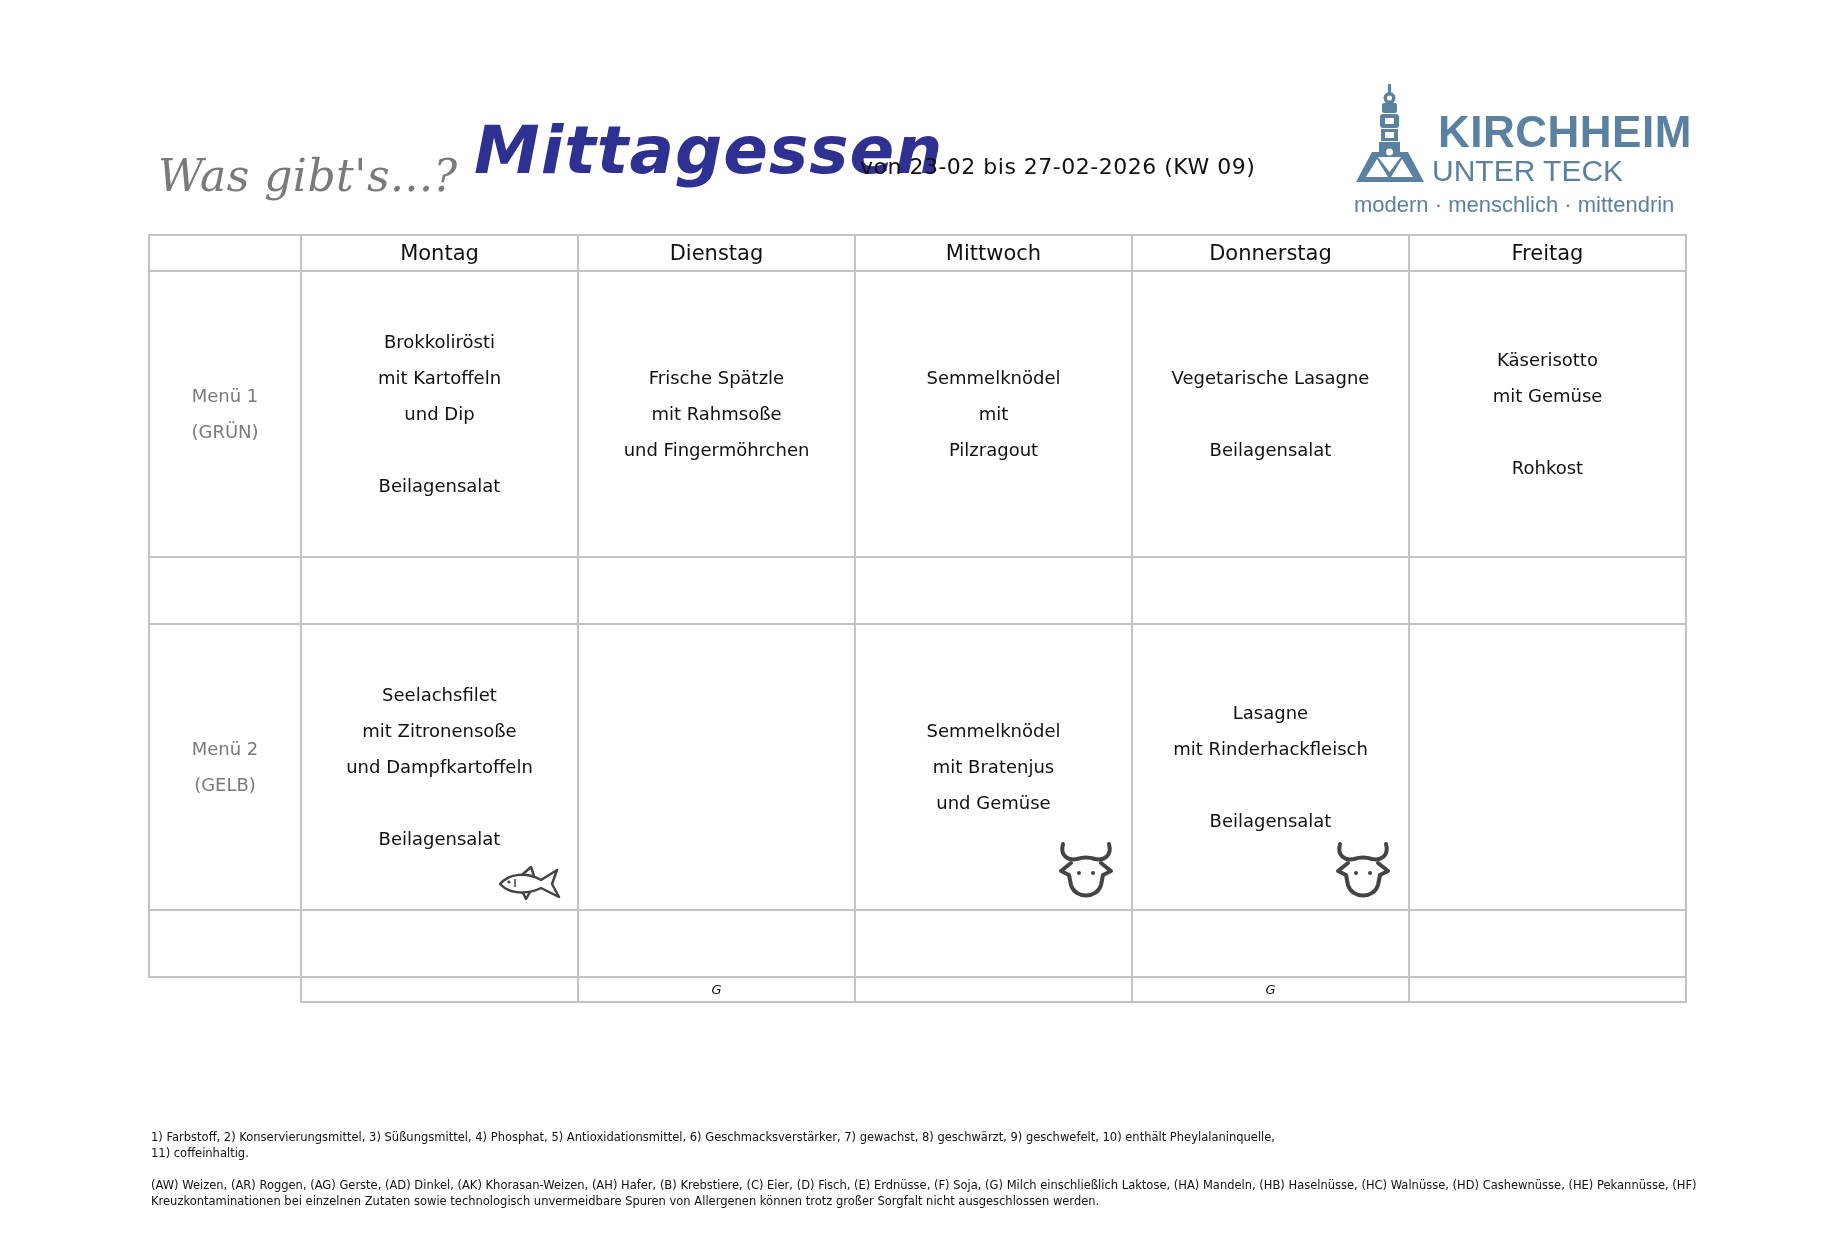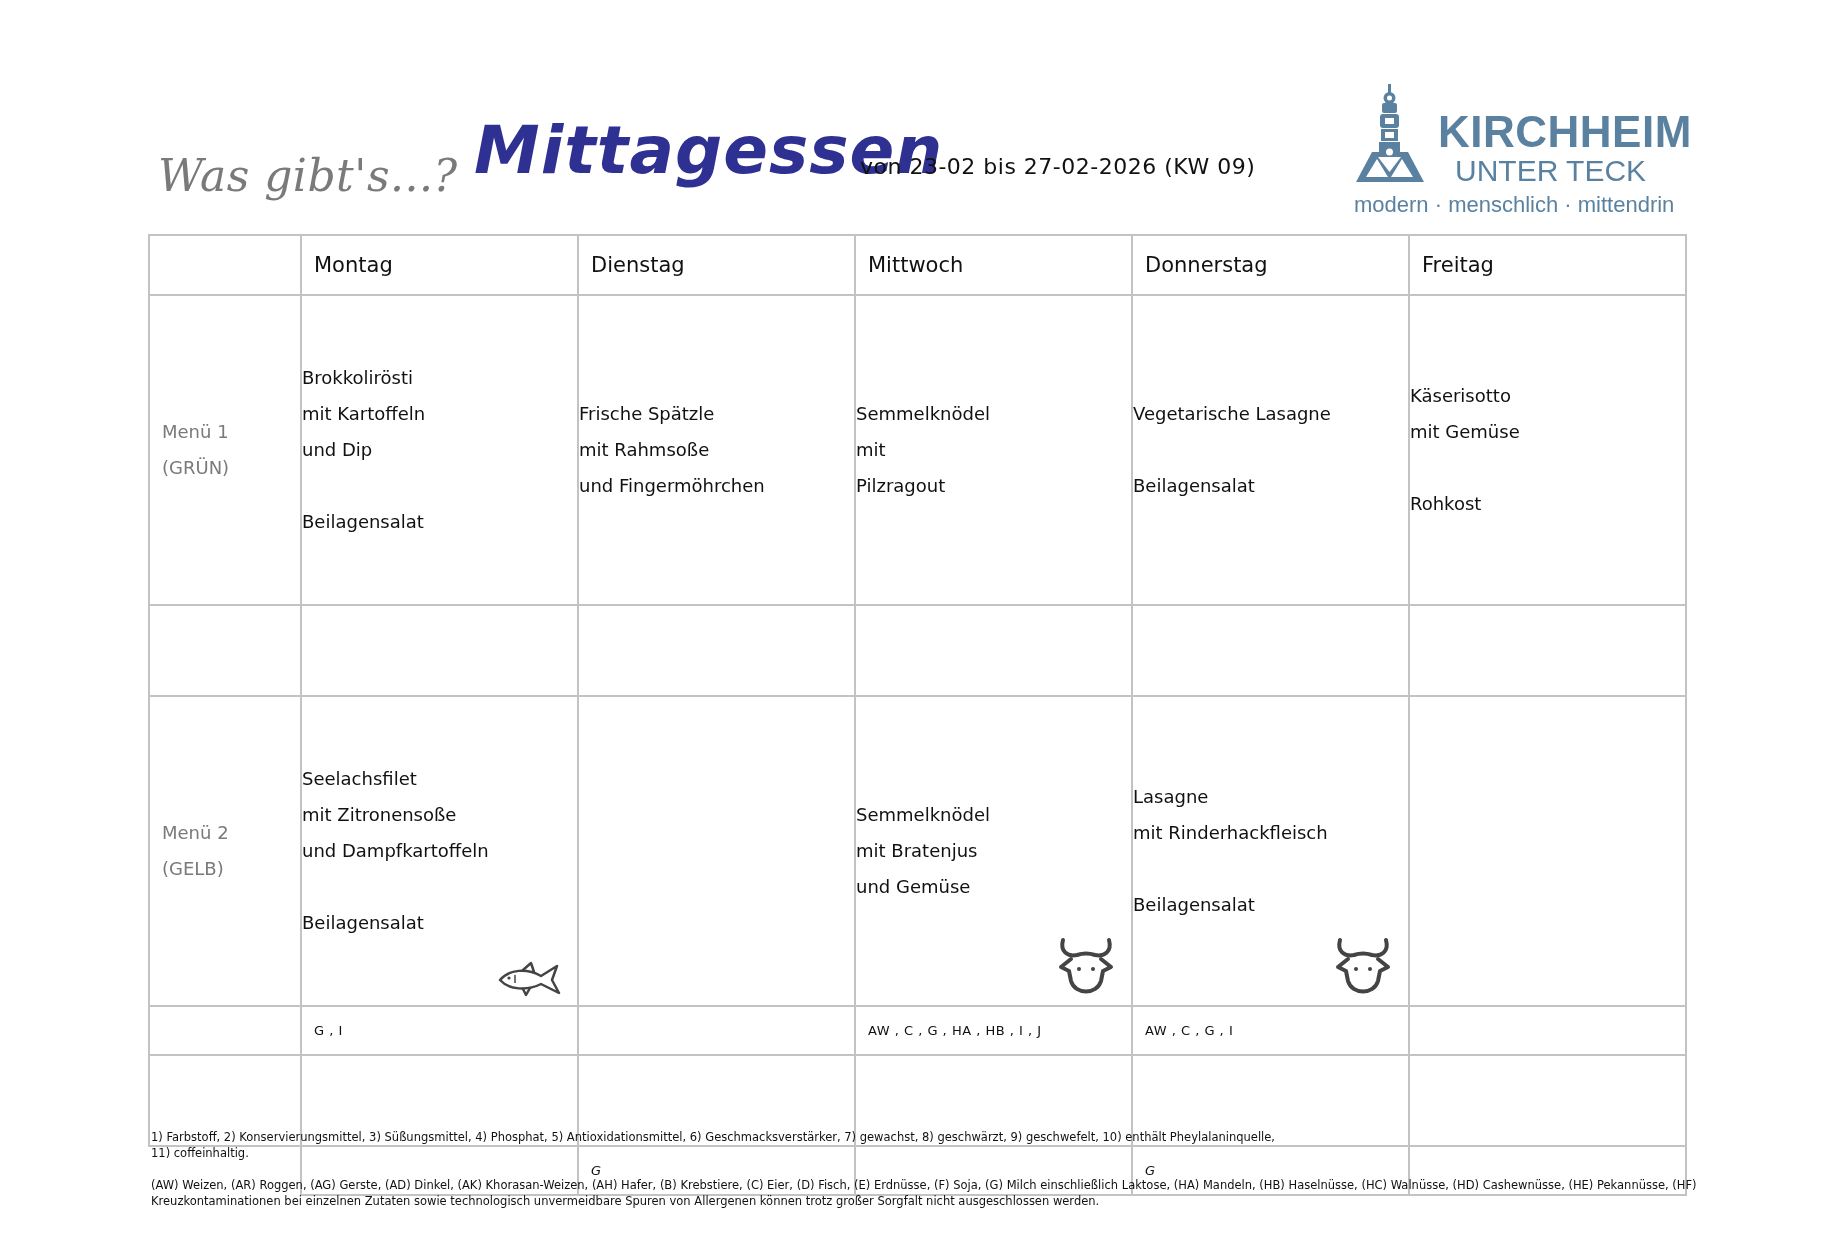--- a/index.html
+++ b/index.html
@@ -10,27 +10,27 @@
               font-style: italic; letter-spacing: 0.5px; font-family: "DejaVu Serif", serif; }
   .title { position: absolute; left: 474px; top: 112px; font-size: 66px; color: #2e3192;
            font-style: italic; font-weight: bold; letter-spacing: 1px; font-family: "DejaVu Sans", sans-serif; }
   .daterange { position: absolute; left: 860px; top: 154px; font-size: 22px; color: #111;
                font-family: "DejaVu Sans", sans-serif; letter-spacing: 0.5px; }
 
   .logo { position: absolute; left: 1352px; top: 82px; width: 340px; height: 140px; }
   .logo .tower { position: absolute; left: 2px; top: 2px; width: 72px; height: 100px; }
   .logo .name { position: absolute; left: 86px; top: 28px; font-size: 44px; font-weight: bold;
                 color: #5a82a0; font-family: "Liberation Sans", sans-serif; letter-spacing: 0.5px; line-height: 1; }
-  .logo .sub { position: absolute; left: 103px; top: 74px; font-size: 30px; color: #5a82a0;
+  .logo .sub { position: absolute; left: 80px; top: 74px; font-size: 30px; color: #5a82a0;
                font-family: "Liberation Sans", sans-serif; line-height: 1; }
   .logo .tag { position: absolute; left: 2px; top: 112px; font-size: 22px; color: #5a82a0;
                font-family: "Liberation Sans", sans-serif; white-space: nowrap; line-height: 1; }
 
   .menu-table { position: absolute; left: 148px; top: 234px; border-collapse: collapse; table-layout: fixed; }
-  .menu-table td, .menu-table th { border: 2px solid #c3c3c3; padding: 12px; text-align: left; vertical-align: middle; }
+  .menu-table td, .menu-table th { border: 2px solid #c3c3c3; padding: 0; text-align: center; vertical-align: middle; }
   .menu-table th { font-weight: normal; font-size: 21px; color: #111; height: 34px; }
   .menu-table col.c0 { width: 152px; }
   .menu-table col.cd { width: 277px; }
 
   .rowlabel { color: #7a7a7a; font-size: 18px; line-height: 36px; }
   .dish { font-size: 18px; line-height: 36px; position: relative; height: 100%; }
   .dish .line { display: block; min-height: 36px; }
   .tr-menu td { height: 284px; position: relative; }
   .tr-allergen td { height: 23px; font-size: 13px; letter-spacing: 0.5px; }
   .tr-allergen td.grey { color: #8a8a8a; }
@@ -227,28 +227,20 @@
           <circle cx="22" cy="32" r="2" fill="#444"></circle>
           <circle cx="36" cy="32" r="2" fill="#444"></circle>
         </svg>
       </td>
       <td>
           <div class="dish" style="position: absolute; inset: 0px;">
             <div style="position: absolute; left: 0px; right: 0px; top: 50%; transform: translateY(-50%);"></div>
           </div>
         </td>
     </tr>
-    <tr class="tr-allergen">
-      <td></td>
-      <td>G , I</td>
-      <td></td>
-      <td>AW , C , G , HA , HB , I , J</td>
-      <td>AW , C , G , I</td>
-      <td></td>
-    </tr>
     <tr class="tr-spacer">
       <td></td>
         <td></td>
         <td></td>
       <td></td>
         <td></td>
         <td></td>
     </tr>
     <tr class="tr-dessert-allergen">
       <td class="nolabel"></td>

